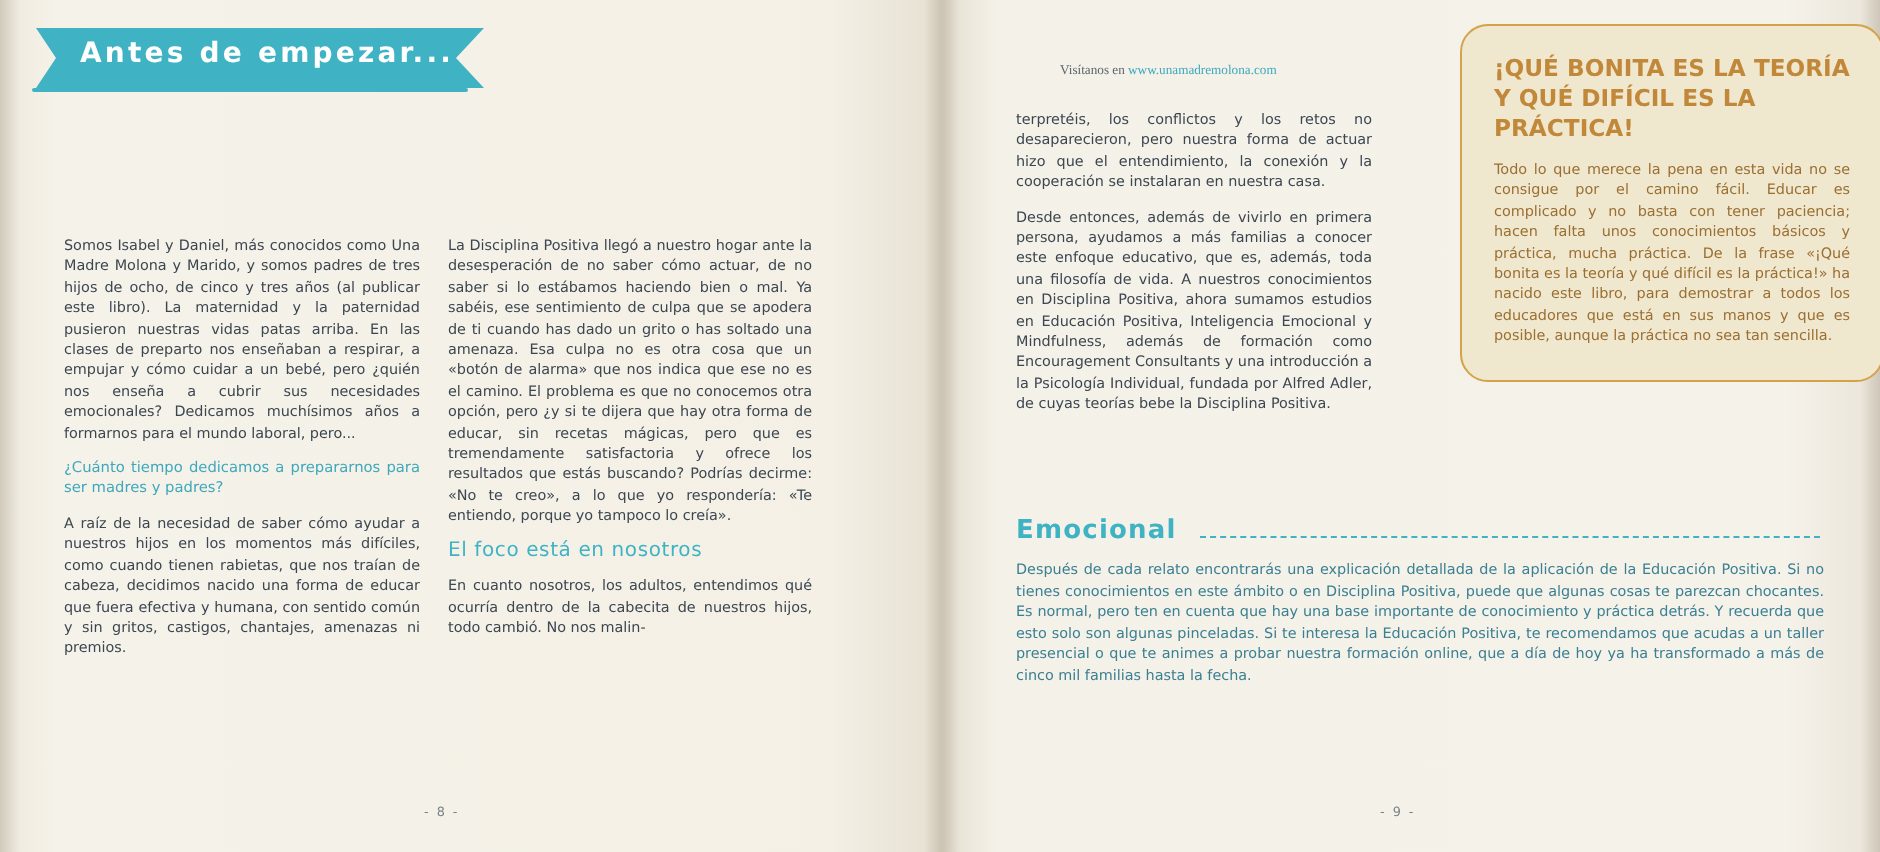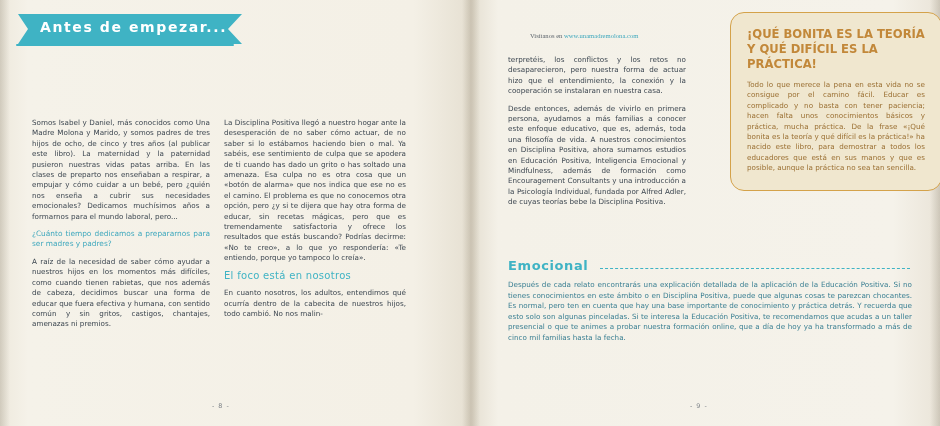--- a/index.html
+++ b/index.html
@@ -222,21 +222,21 @@
   <div class="banner">
     <div class="banner-shape"></div>
     <div class="banner-text">Antes de empezar...</div>
   </div>
   <div class="banner-underline"></div>
 
 
   <div class="col col-l1">
     <p>Somos Isabel y Daniel, más conocidos como Una Madre Molona y Marido, y somos padres de tres hijos de ocho, de cinco y tres años (al publicar este libro). La maternidad y la paternidad pusieron nuestras vidas patas arriba. En las clases de preparto nos enseñaban a respirar, a empujar y cómo cuidar a un bebé, pero ¿quién nos enseña a cubrir sus necesidades emocionales? Dedicamos muchísimos años a formarnos para el mundo laboral, pero...</p>
     <p class="sub-head-teal">¿Cuánto tiempo dedicamos a prepararnos para ser madres y padres?</p>
-    <p>A raíz de la necesidad de saber cómo ayudar a nuestros hijos en los momentos más difíciles, como cuando tienen rabietas, que nos además de cabeza, decidimos buscar una forma de educar que fuera efectiva y humana, con sentido común y sin gritos, castigos, chantajes, amenazas ni premios.</p>
+    <p>A raíz de la necesidad de saber cómo ayudar a nuestros hijos en los momentos más difíciles, como cuando tienen rabietas, que nos traían de cabeza, decidimos nacido una forma de educar que fuera efectiva y humana, con sentido común y sin gritos, castigos, chantajes, amenazas ni premios.</p>
   </div>
 
   <div class="col col-l2">
     <p>La Disciplina Positiva llegó a nuestro hogar ante la desesperación de no saber cómo actuar, de no saber si lo estábamos haciendo bien o mal. Ya sabéis, ese sentimiento de culpa que se apodera de ti cuando has dado un grito o has soltado una amenaza. Esa culpa no es otra cosa que un «botón de alarma» que nos indica que ese no es el camino. El problema es que no conocemos otra opción, pero ¿y si te dijera que hay otra forma de educar, sin recetas mágicas, pero que es tremendamente satisfactoria y ofrece los resultados que estás buscando? Podrías decirme: «No te creo», a lo que yo respondería: «Te entiendo, porque yo tampoco lo creía».</p>
     <p class="section-title">El foco está en nosotros</p>
     <p>En cuanto nosotros, los adultos, entendimos qué ocurría dentro de la cabecita de nuestros hijos, todo cambió. No nos malin-</p>
   </div>
 
   <div class="folio folio-l">- 8 -</div>
 

